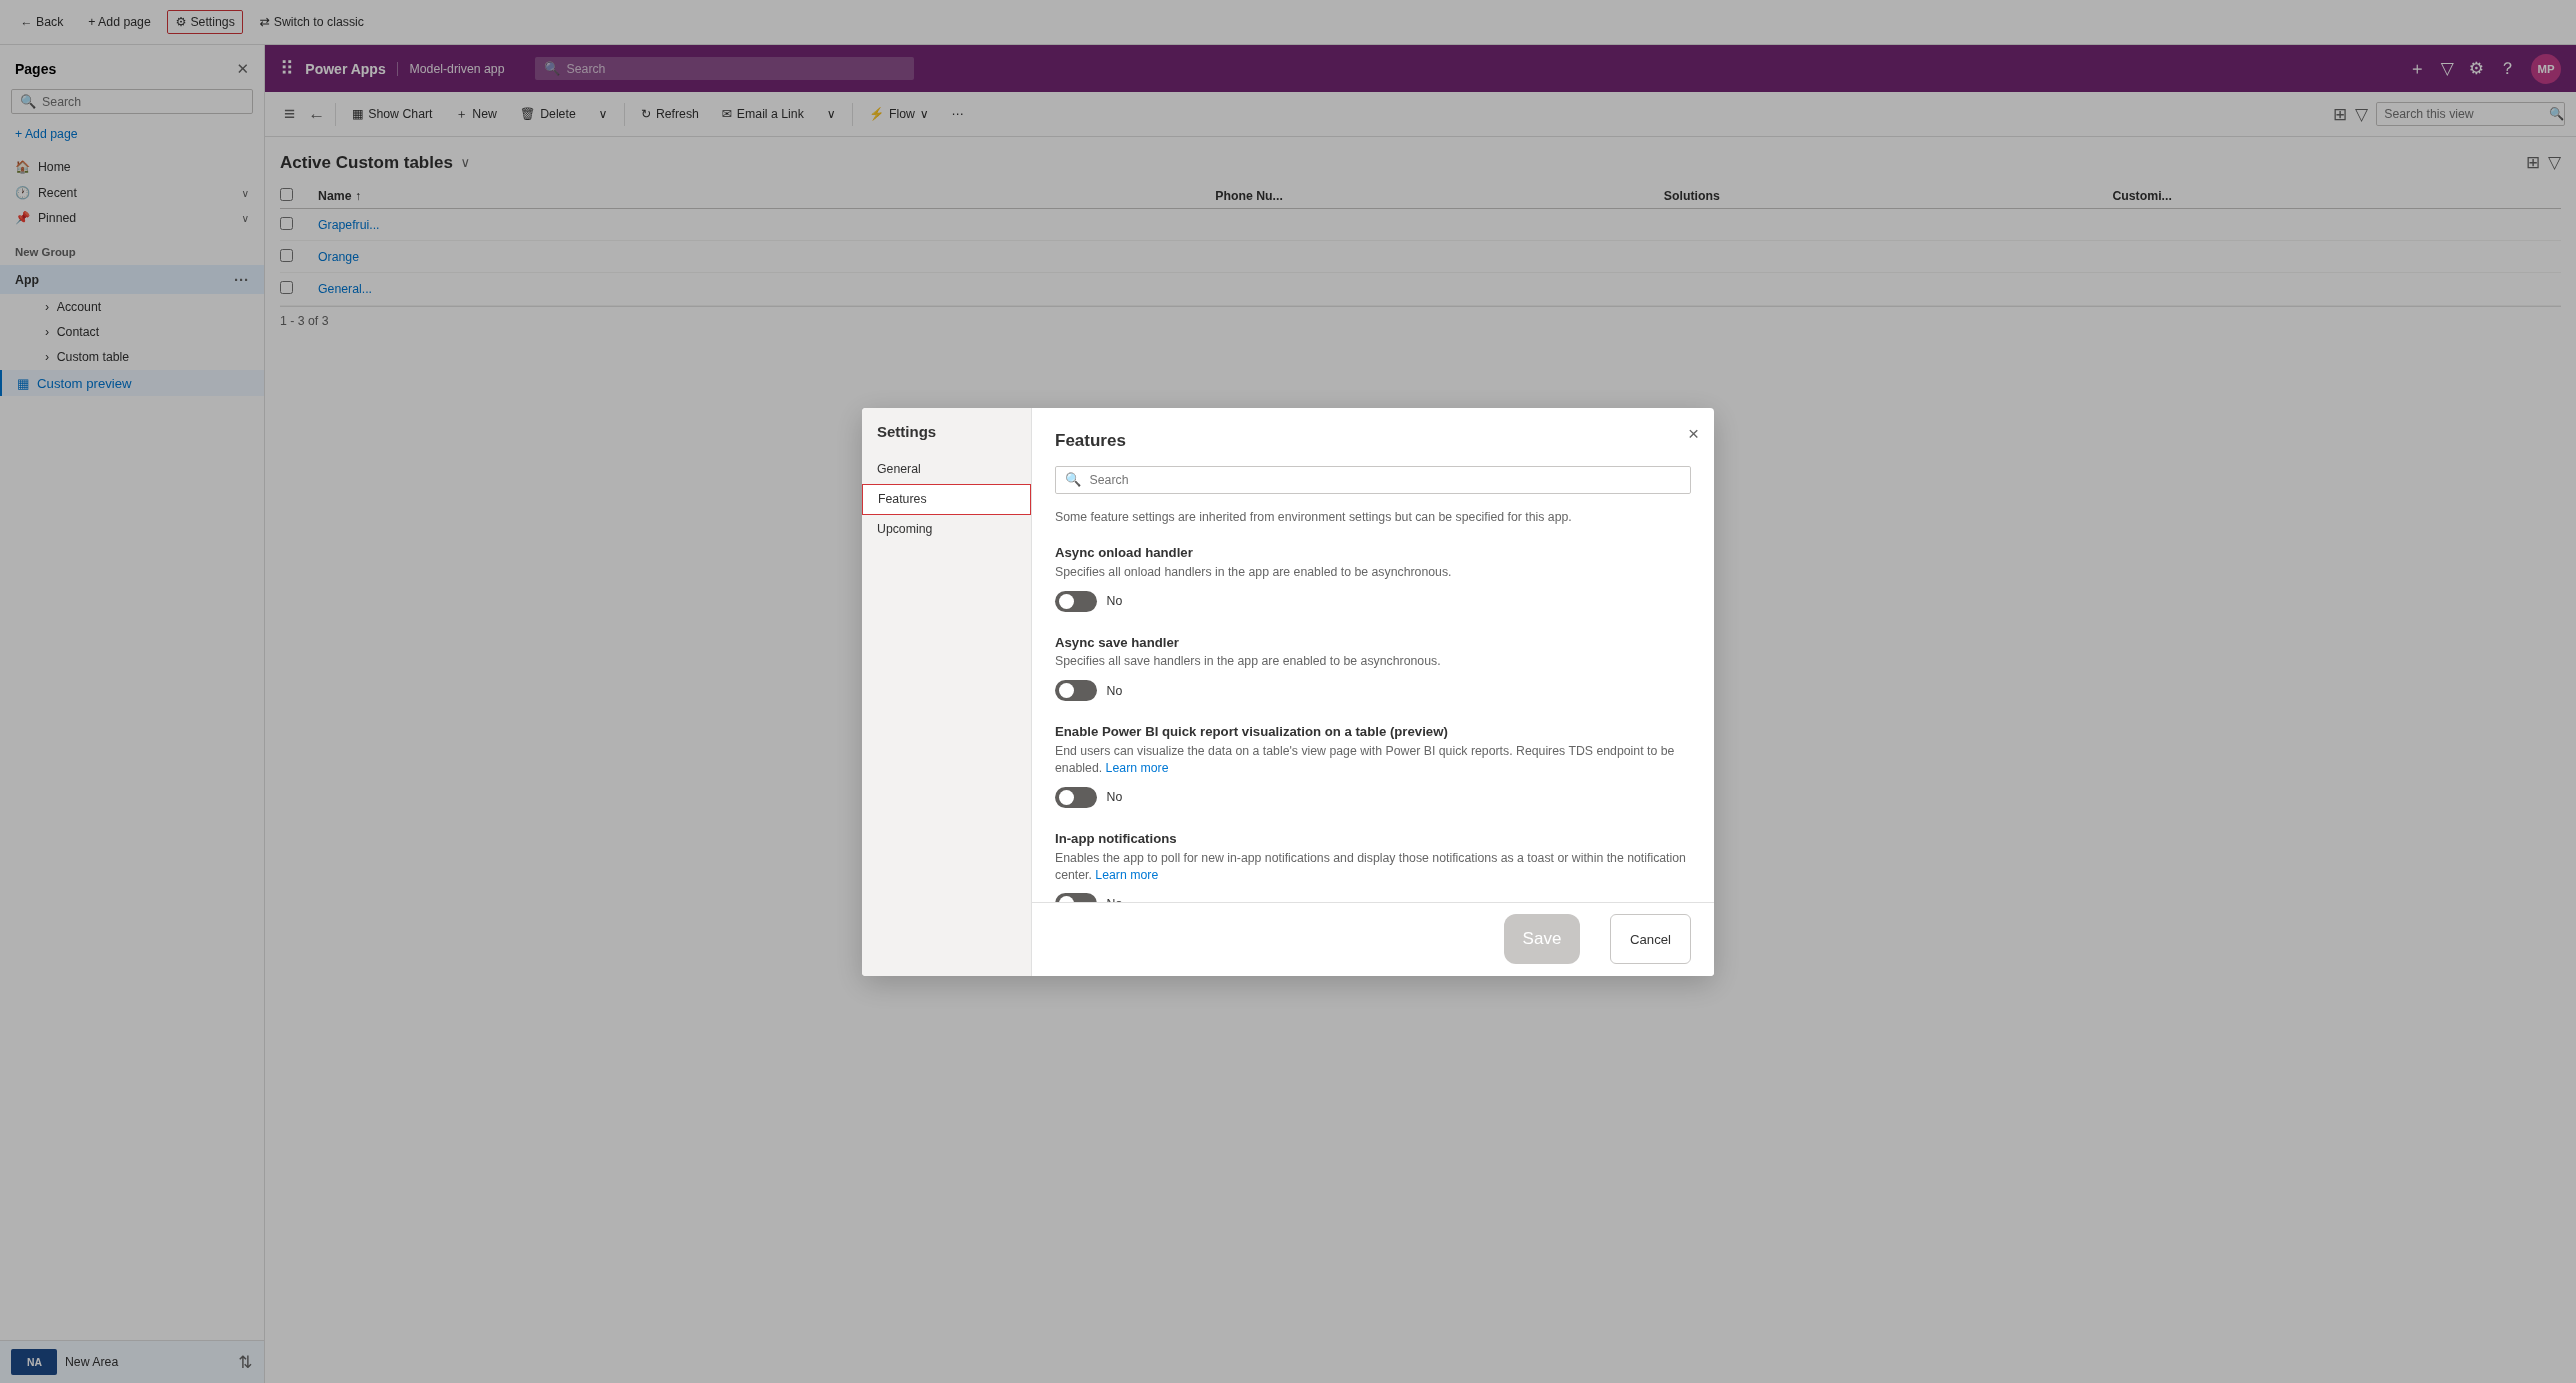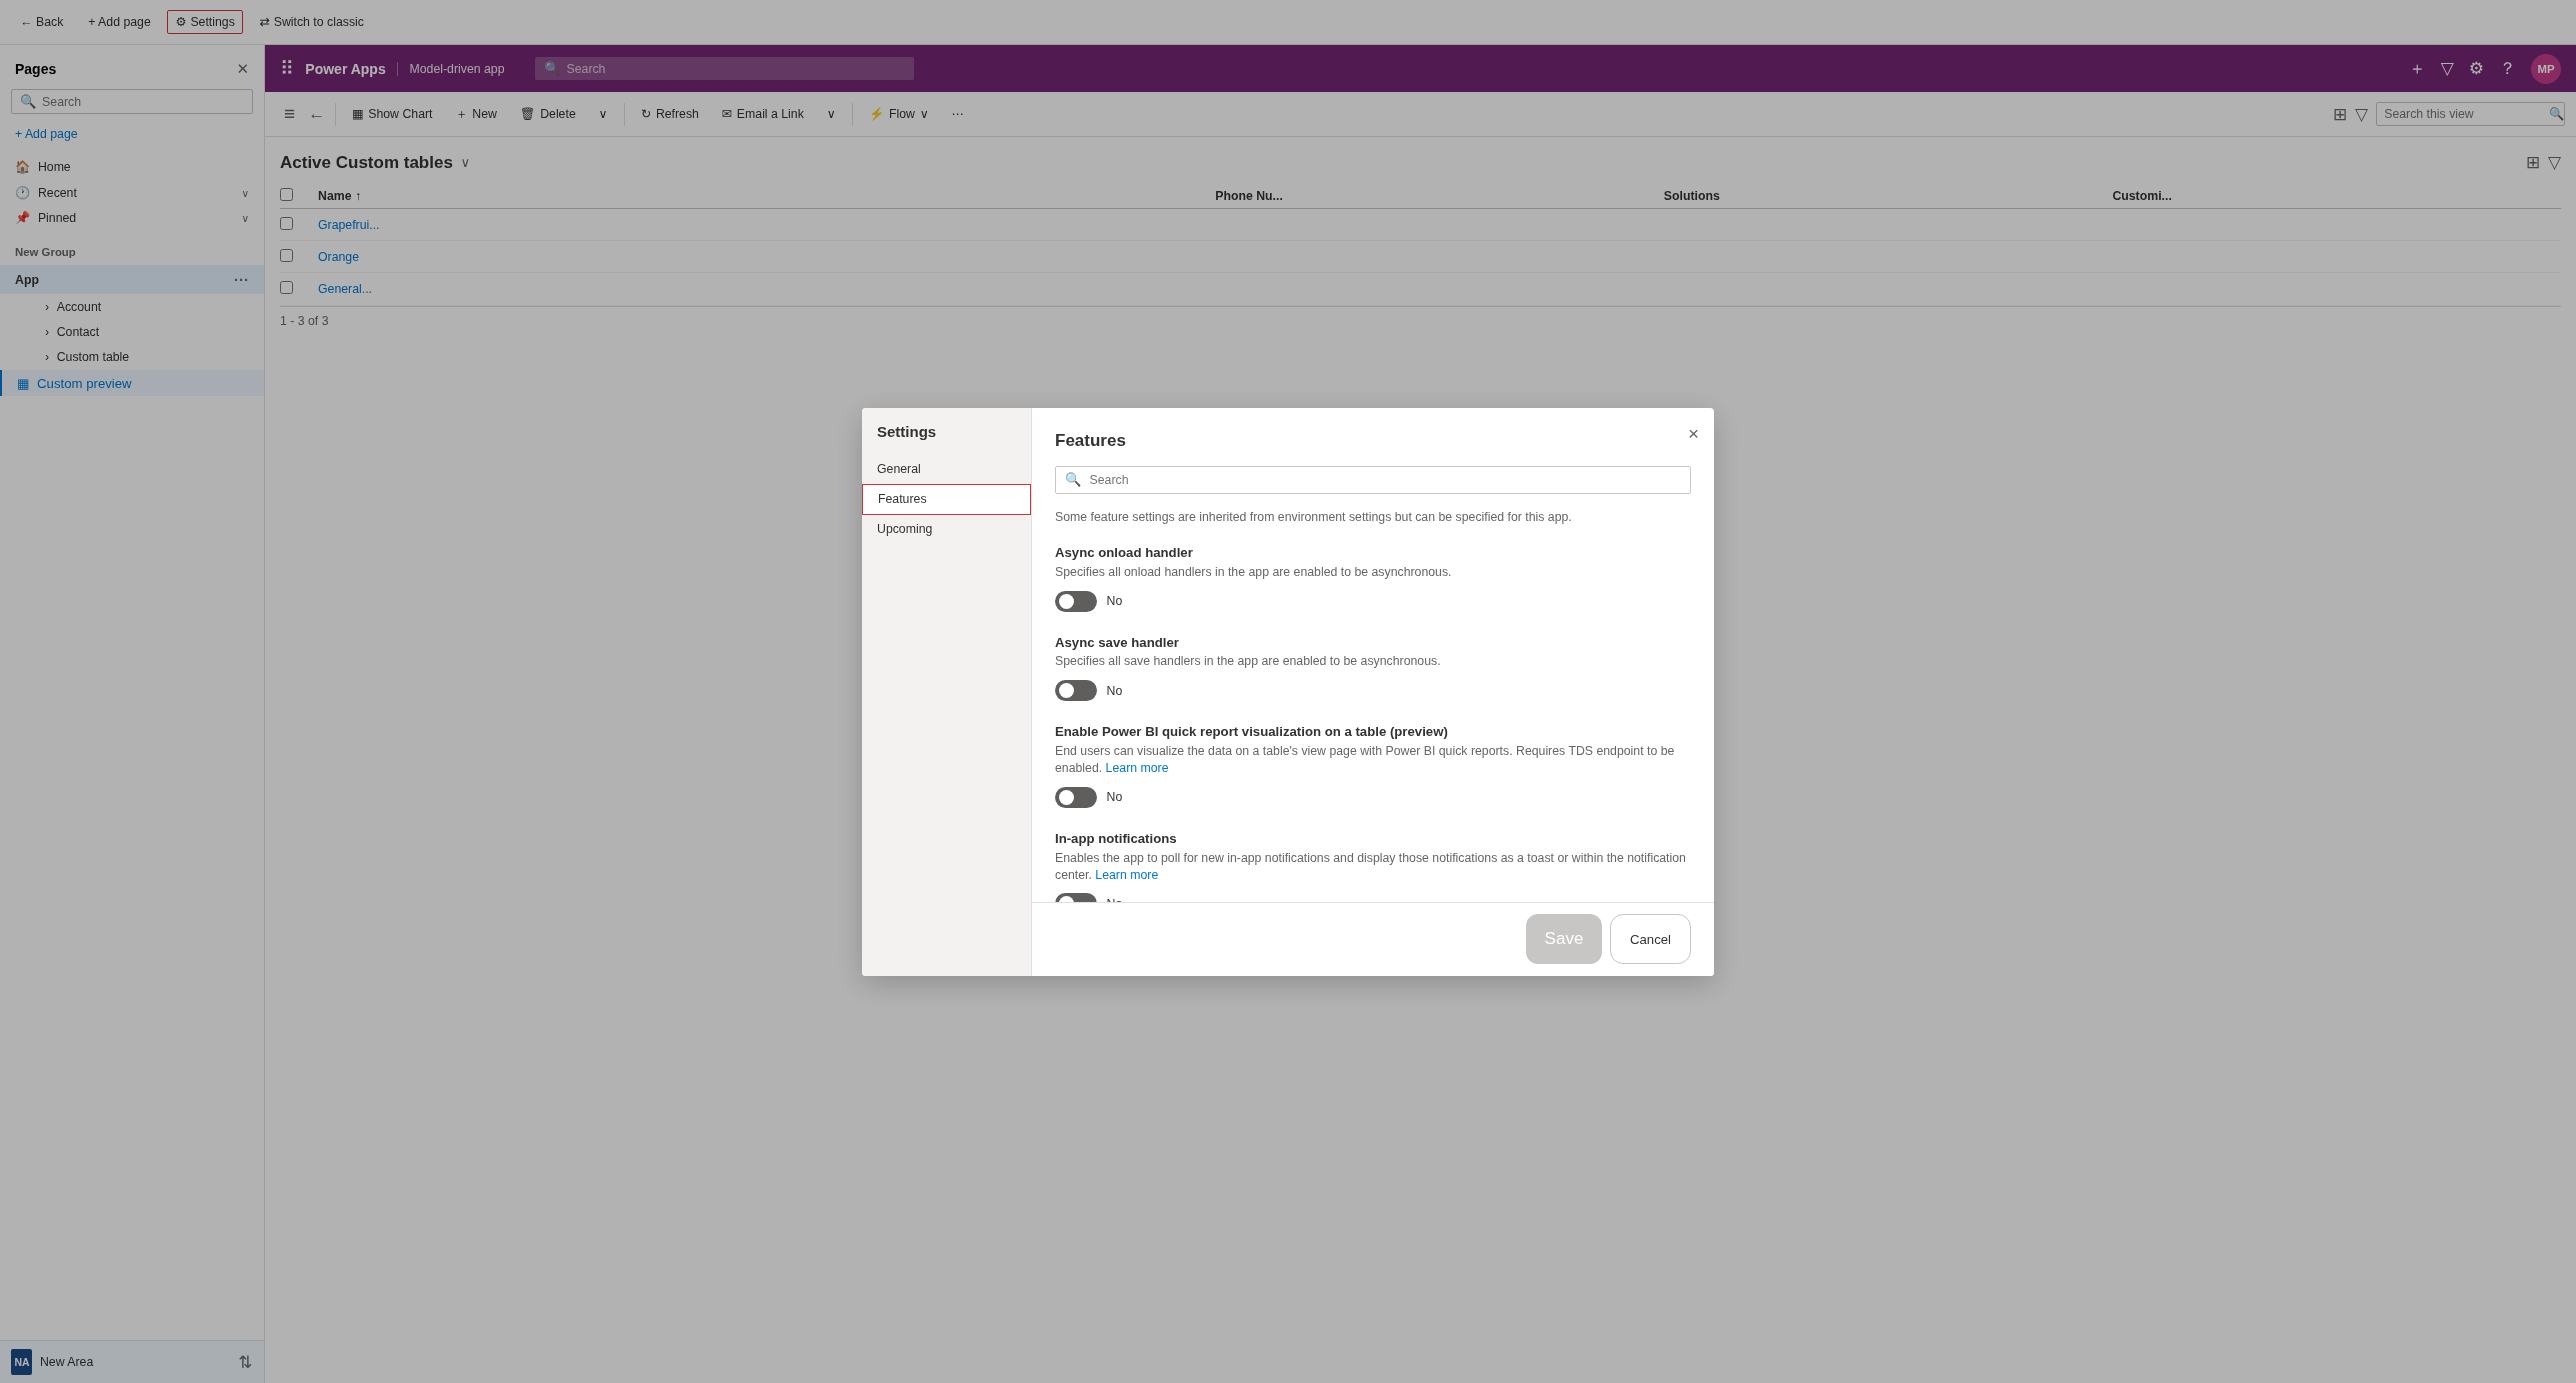--- a/index.html
+++ b/index.html
@@ -49,21 +49,21 @@
     .nav-item.selected { background: #e5f3ff; font-weight: 600; }
     .nav-item .chevron { margin-left: auto; font-size: 10.4px; color: #666; }
     .nav-item .dots { margin-left: auto; font-size: 15px; color: #666; }
     .nav-sub { padding-left: 30px; }
     .nav-sub .nav-item { font-size: 12.3px; color: #333; }
     .bottom-bar {
       display: flex; align-items: center; gap: 7.6px; padding: 7.6px 11.4px;
       border-top: 0.9px solid #e0e0e0; background: #f3f9ff;
     }
     .new-area-badge {
-      width: 21px; height: 26.5px; background: #1e4b8a; color: #fff;
+      width: 46px; height: 26.5px; background: #1e4b8a; color: #fff;
       border-radius: 1.9px; display: flex; align-items: center; justify-content: center;
       font-size: 10.4px; font-weight: 700;
     }
 
     
     .content-area {
       flex: 1; display: flex; flex-direction: column; overflow: hidden; position: relative;
     }
 
     
@@ -199,21 +199,21 @@
       display: flex; justify-content: flex-end; gap: 7.6px; padding: 11.4px 23px;
       border-top: 0.9px solid #e0e0e0; background: #fff;
     }
     .btn-primary {
       padding: 15px 19px; background: #0078d4; color: #fff; border: none;
       border-radius: 12px; cursor: pointer; font-size: 17px;
     }
     .btn-primary:disabled { background: #c8c6c4; cursor: not-allowed; }
     .btn-secondary {
       padding: 5.7px 19px; background: #fff; color: #333; border: 0.9px solid #c8c6c4;
-      border-radius: 13px; cursor: pointer; font-size: 13.2px;
+      border-radius: 6px; cursor: pointer; font-size: 13.2px; margin-left: 22px;
     }
 
     
     .dialog-content::-webkit-scrollbar { width: 7.6px; }
     .dialog-content::-webkit-scrollbar-track { background: #f3f2f1; }
     .dialog-content::-webkit-scrollbar-thumb { background: #c8c6c4; border-radius: 3.8px; }
 
     .hamburger { font-size: 19px; color: #666; cursor: pointer; padding: 3.8px 7.6px; }
   </style>
 </head>

